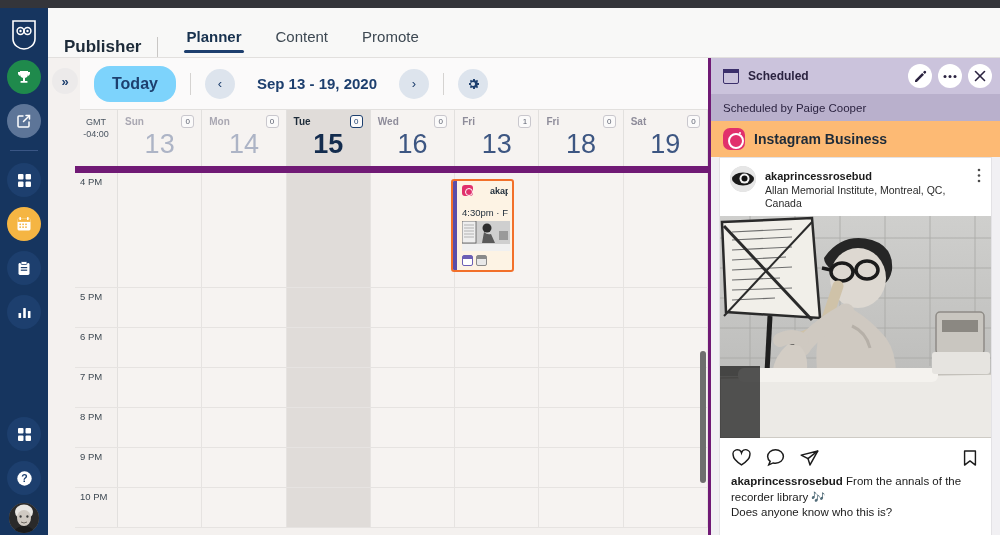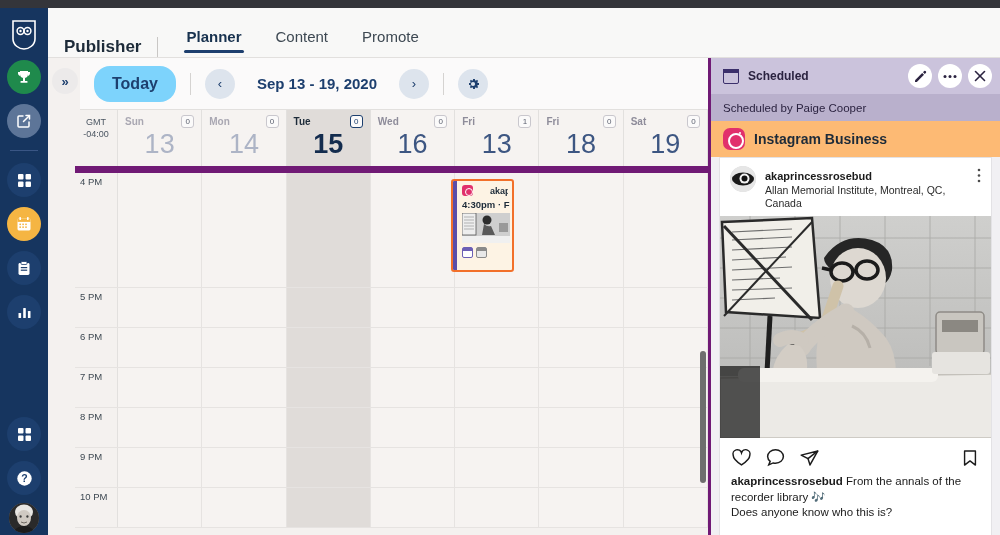--- a/index.html
+++ b/index.html
@@ -155,21 +155,21 @@
   }
   .ig-dot:after {
     content:""; position:absolute; left:2.5px; top:2.5px; width:6px; height:6px;
     border:1.3px solid #fff; border-radius:50%;
   }
   .event-name {
     font-size: 9px; font-weight: bold; color: #1d2b39;
     white-space: nowrap; overflow: hidden;
   }
   .event-time {
-    font-size: 9.5px; font-weight: bold; color: #1d2b39; margin-top: 3px;
+    font-size: 9.5px; font-weight: normal; color: #1d2b39; margin-top: 11px;
     white-space: nowrap;
   }
   .event-thumb {
     margin-top: 3px; width: 48px; height: 30px; overflow: hidden;
     background: #888;
   }
   .event-foot { display: flex; gap: 3px; margin-top: 4px; }
   .mini-ico {
     width: 11px; height: 11px; border: 1px solid #6c5fb5; border-radius: 2px;
     background: #fff; position: relative;

